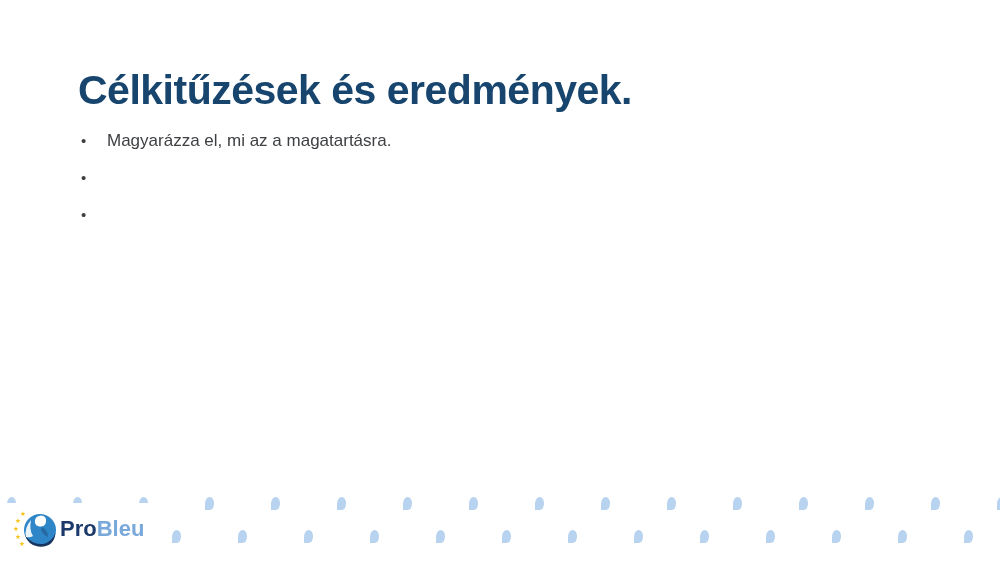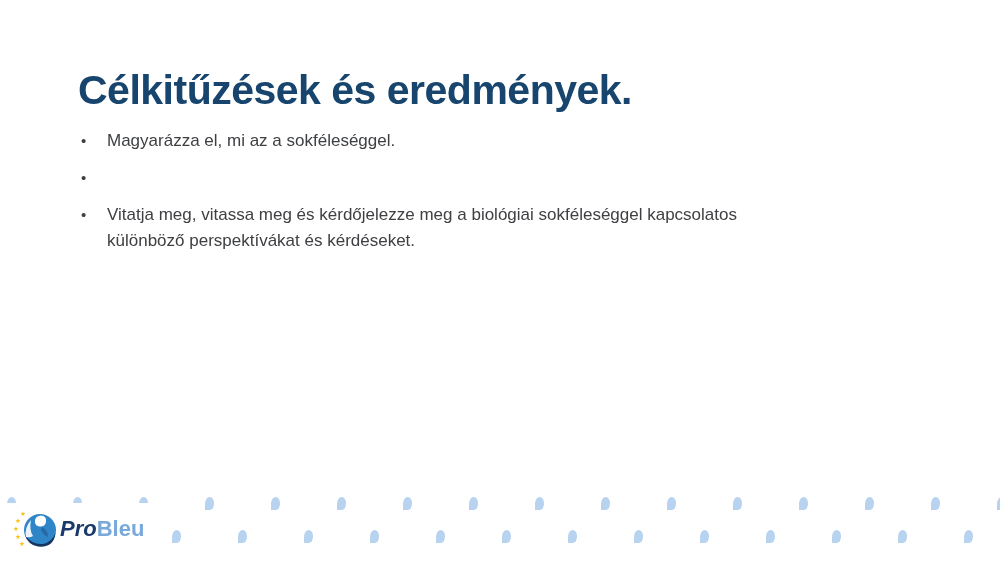--- a/index.html
+++ b/index.html
@@ -75,21 +75,21 @@
     display: flex;
     align-items: center;
   }
   .logo-icon-svg { width: 46px; height: 46px; display: block; }
   .logo-text {
     font-size: 22px;
     font-weight: 700;
     margin-left: 2px;
     white-space: nowrap;
   }
-  .logo-text .pro  { color: var(--logo_pro, #1B3A6B); font-style: italic; }
+  .logo-text .pro  { color: var(--logo_pro, #1B3A6B); }
   .logo-text .bleu { color: var(--logo_bleu, #79A9DB); }
 </style>
 </head>
 <body>
 
 <div class="slide">
 
   <div class="droplet-pattern" id="droplet-pattern">
       <div class="droplet" style="left: 7px; top: 497px;"></div>
       <div class="droplet" style="left: 73px; top: 497px;"></div>
@@ -122,29 +122,27 @@
       <div class="droplet" style="left: 832px; top: 530px;"></div>
       <div class="droplet" style="left: 898px; top: 530px;"></div>
       <div class="droplet" style="left: 964px; top: 530px;"></div>
     </div>
 
   <h1 class="page-title">Célkitűzések és eredmények.</h1>
 
   <div class="bullet-list">
     <div class="bullet-item">
       <span class="bullet-marker">•</span>
-      <span class="bullet-text">Magyarázza el, mi az a sokféleséggel.</span>
+      <span class="bullet-text">Magyarázza el, mi az a magatartásra.</span>
     </div>
     <div class="bullet-item">
       <span class="bullet-marker">•</span>
     </div>
     <div class="bullet-item">
       <span class="bullet-marker">•</span>
-      <span class="bullet-text">Vitatja meg, vitassa meg és kérdőjelezze meg a biológiai sokféleséggel kapcsolatos
-különböző perspektívákat és kérdéseket.</span>
     </div>
   </div>
 
   <div class="logo-plate"></div>
 
   <div class="logo">
     <svg class="logo-icon-svg" viewBox="0 0 46 46" aria-hidden="true">
 
       <g style="fill:var(--star,#F5C51D)" font-size="6.5" font-family="DejaVu Sans, sans-serif" text-anchor="middle">
         <text x="11" y="10">★</text>

